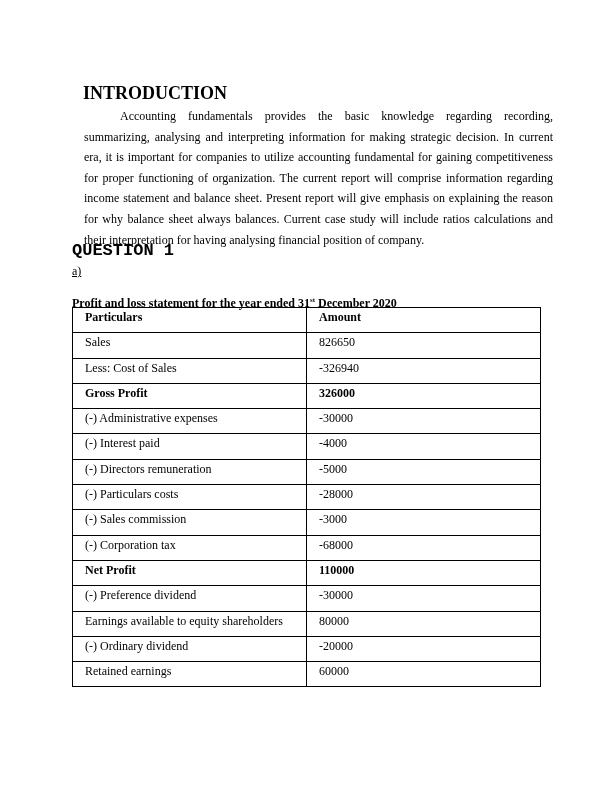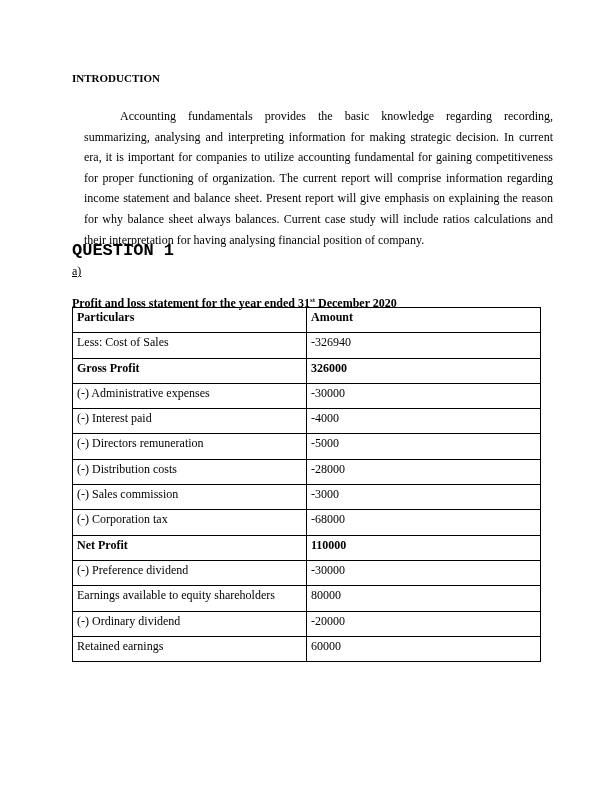--- a/index.html
+++ b/index.html
@@ -1,28 +1,28 @@
 <!DOCTYPE html>
 <html><head>
   <meta charset="utf-8">
   <style>
     html, body { margin: 0; padding: 0; background: #ffffff; }
     body { width: 612px; height: 792px; position: relative; overflow: hidden;
       font-family: "Liberation Serif", "DejaVu Serif", serif; color: #000; }
     .page { position: absolute; left: 72px; top: 0; width: 469px; }
-    .h1 { position: absolute; left: 0; top: 72px; font-size: 11px; font-weight: bold; margin: 0; }
+    .h1 { position: absolute; left: 0; top: 72px; font-size: 18px; font-weight: bold; margin: 11px; }
     .intro { position: absolute; left: 0; top: 94px; width: 469px; font-size: 12px;
       line-height: 20.6px; text-align: justify; text-indent: 36px; margin: 12px; }
     .q1 { position: absolute; left: 0; top: 241px; font-size: 17px; font-weight: bold; margin: 0; font-family: Liberation Mono, monospace; }
     .sub { position: absolute; left: 0; top: 264px; font-size: 12px; text-decoration: underline; }
     .caption { position: absolute; left: 0; top: 296px; font-size: 12px; font-weight: bold; }
     .caption sup { font-size: 7px; vertical-align: 5px; }
     table { position: absolute; left: 0; top: 307px; width: 469px; border-collapse: collapse;
       font-family: "Liberation Serif", "DejaVu Serif", serif; font-size: 12px; }
-    td { border: 1px solid #000; height: 25.3px; padding: 0 4px; vertical-align: top;
+    td { border: 1px solid #000; height: 25.3px; padding: 0 12px; vertical-align: top;
       padding-top: 2px; box-sizing: border-box; }
     td.c1 { width: 234px; }
     tr.bold td { font-weight: bold; }
   </style>
 </head>
 <body>
 
 <div class="page">
   <h1 class="h1">INTRODUCTION</h1>
   <p class="intro">Accounting fundamentals  provides the  basic knowledge regarding  recording, summarizing, analysing and interpreting  information for making strategic decision. In current era,  it is important for companies to utilize accounting fundamental for gaining competitiveness for proper functioning of organization. The current report will comprise information regarding income statement and  balance sheet. Present report will give emphasis on  explaining the reason for why balance sheet always balances. Current case study will include  ratios calculations   and their interpretation for having analysing financial  position of company.</p>
@@ -31,41 +31,45 @@
   <div class="sub">a) </div>
   <div class="caption"><span>Profit and loss statement for the year ended 31</span><sup>st</sup><span> December 2020</span></div>
 
   <table>
     <tbody>
       <tr class="bold">
         <td class="c1">Particulars</td>
         <td>Amount</td>
       </tr>
       <tr>
+          <td class="c1">Sales</td>
+          <td>826650</td>
+        </tr>
+      <tr>
           <td class="c1">Less: Cost of Sales</td>
           <td>-326940</td>
         </tr>
       <tr class="bold">
           <td class="c1">Gross Profit</td>
           <td>326000</td>
         </tr>
       <tr>
           <td class="c1">(-) Administrative expenses</td>
           <td>-30000</td>
         </tr>
       <tr>
           <td class="c1">(-) Interest paid</td>
           <td>-4000</td>
         </tr>
       <tr>
           <td class="c1">(-) Directors remuneration</td>
           <td>-5000</td>
         </tr>
       <tr>
-          <td class="c1">(-) Distribution costs</td>
+          <td class="c1">(-) Particulars costs</td>
           <td>-28000</td>
         </tr>
       <tr>
           <td class="c1">(-) Sales commission</td>
           <td>-3000</td>
         </tr>
       <tr>
           <td class="c1">(-) Corporation tax</td>
           <td>-68000</td>
         </tr>

